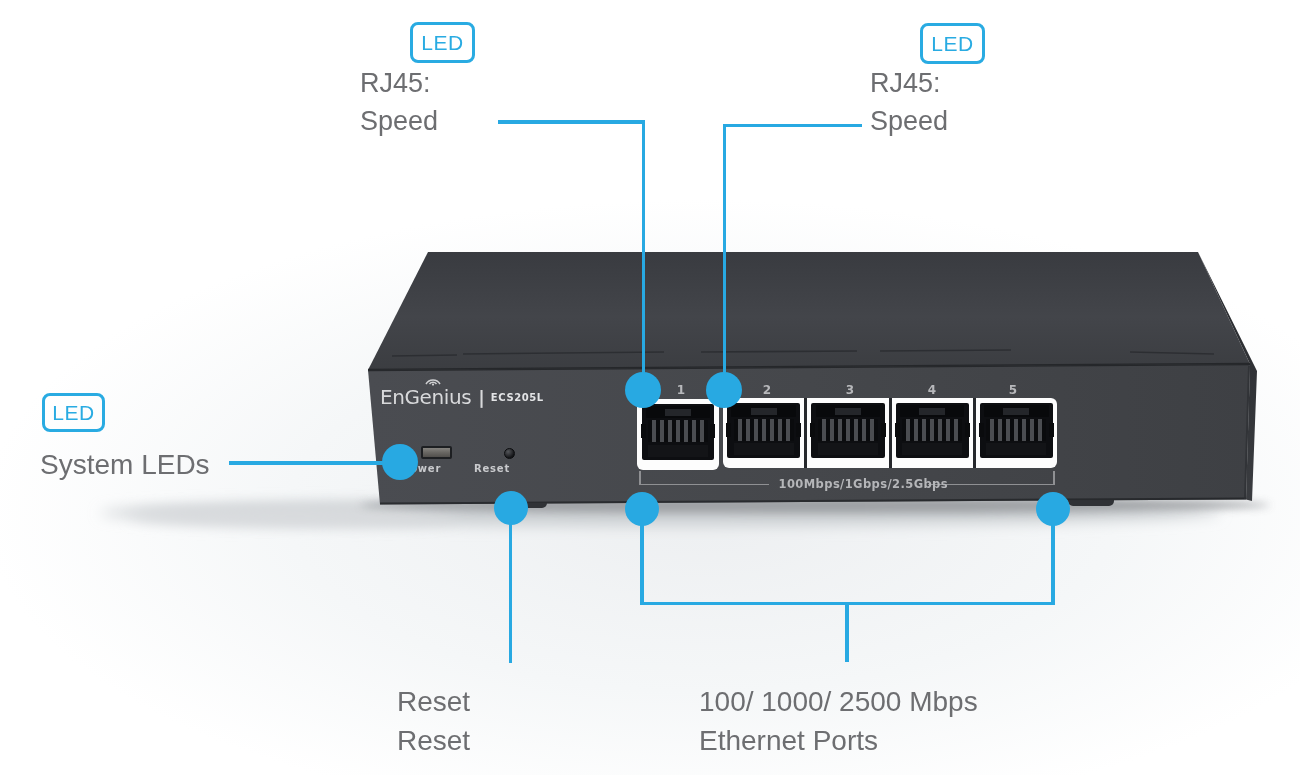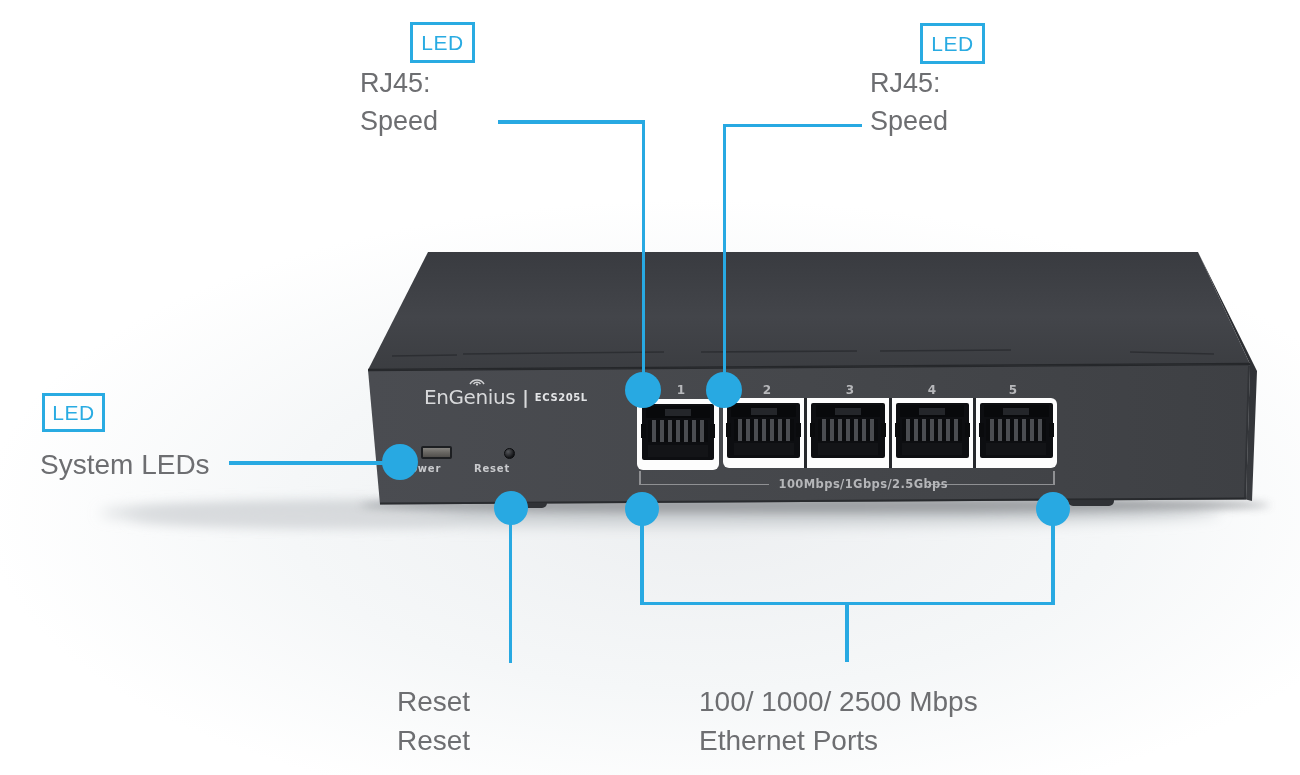--- a/index.html
+++ b/index.html
@@ -12,31 +12,31 @@
   }
   .abs{position:absolute;}
 
   
   .cline{position:absolute;background:#28a9e2;}
   .cdot{position:absolute;border-radius:50%;background:#28a9e2;transform:translate(-50%,-50%);}
   .d36{width:36px;height:36px;}
   .d34{width:34px;height:34px;}
 
   .led-badge{
-    position:absolute;box-sizing:border-box;border:3px solid #29abe2;border-radius:0;
+    position:absolute;box-sizing:border-box;border:3px solid #29abe2;border-radius:8px;
     color:#29abe2;font-size:21px;letter-spacing:.5px;
     display:flex;align-items:center;justify-content:center;background:transparent;
   }
   .callout-label{
     position:absolute;color:#6d6e71;font-size:27px;line-height:38px;
   }
   .callout-label.left-align{text-align:left;white-space:nowrap;}
 
   
-  .logo{position:absolute;left:380px;top:376px;width:200px;height:34px;margin-left:44px;}
+  .logo{position:absolute;left:380px;top:376px;width:200px;height:34px;}
   .logo-row{position:absolute;left:0;top:9px;display:flex;align-items:center;white-space:nowrap;}
   .brand{font-family:"DejaVu Sans",sans-serif;font-size:20px;color:#d8d9db;letter-spacing:-.4px;}
   .logo-sep{font-family:"DejaVu Sans",sans-serif;font-size:18px;font-weight:bold;color:#d8d9db;margin:0 6px 0 7px;}
   .model{font-family:"DejaVu Sans",sans-serif;font-size:10px;font-weight:bold;color:#e3e4e6;letter-spacing:.6px;}
   .wifi{position:absolute;left:44px;top:0;}
 
   .power-led{
     position:absolute;left:421px;top:446px;width:31px;height:13px;box-sizing:border-box;
     background:linear-gradient(180deg,#85837f 0%,#6b6965 45%,#514f4c 100%);
     border:2px solid #1d1f22;border-radius:2px;

